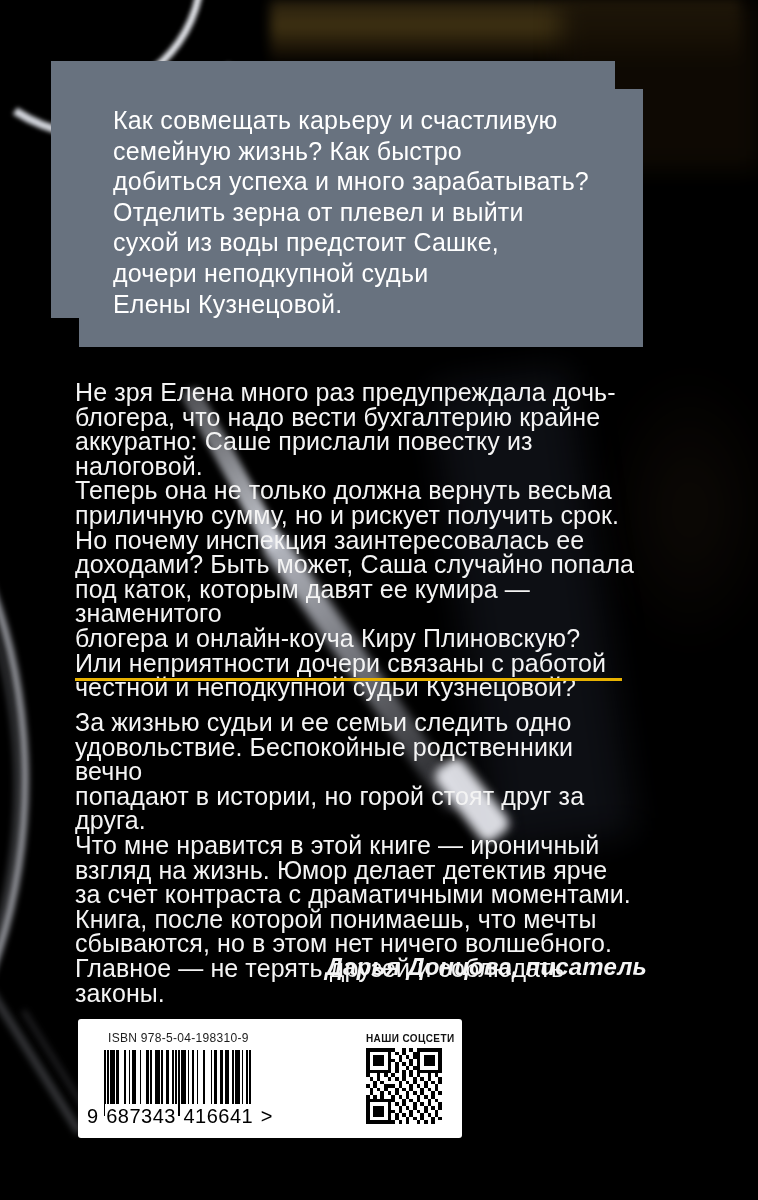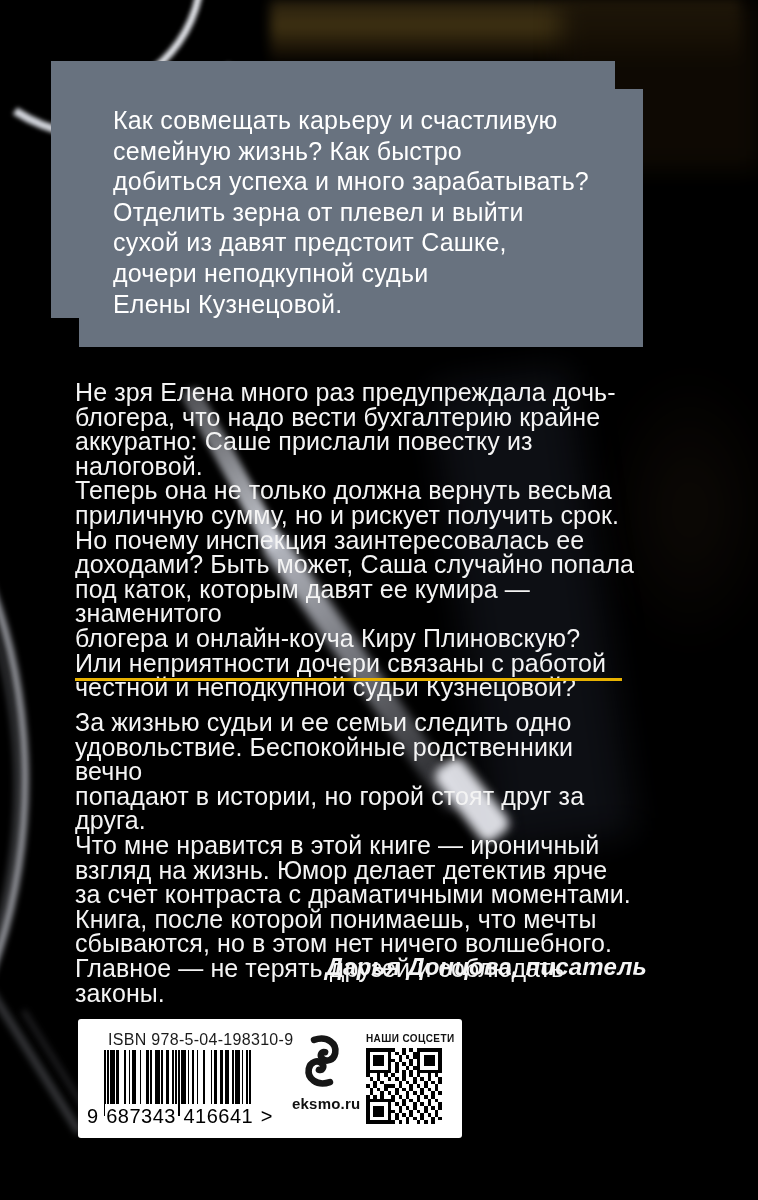--- a/index.html
+++ b/index.html
@@ -72,21 +72,21 @@
   .review{top:710px;}
   .attribution{
     position:absolute;left:75px;top:953px;width:572px;text-align:right;
     color:var(--body-text);font-size:24px;font-style:italic;font-weight:700;letter-spacing:.2px;
   }
   
   .footer-box{
     position:absolute;left:78px;top:1019px;width:384px;height:119px;
     background:var(--footer-bg);border-radius:3px;color:var(--footer-text);
   }
-  .isbn{position:absolute;left:30px;top:12px;font-size:16px;letter-spacing:.3px;color:#1c1c1c;}
+  .isbn{position:absolute;left:30px;top:12px;font-size:12px;letter-spacing:.3px;color:#1c1c1c;}
   .barcode{position:absolute;left:26px;top:31px;width:200px;height:84px;}
   .bars{position:absolute;left:0;top:0;width:149px;height:66px;display:flex;align-items:flex-start;}
   .bars i{display:block;width:1.56px;height:54px;background:transparent;}
   .bars i.b{background:#000;}
   .bars i.g{height:66px;}
   .bar-digits{
     position:absolute;left:-18px;top:54px;width:188px;display:flex;justify-content:space-between;
     font-size:20px;color:#000;letter-spacing:.5px;background:transparent;
   }
   .bar-digits span{background:var(--footer-bg);padding:0 1px;line-height:24px;}
@@ -117,21 +117,21 @@
     <div class="bg-wedge"></div>
     <div class="bg-streak-1"></div>
     <div class="bg-streak-2"></div>
   </div>
 
   <section class="quote-box">
     <p>Как совмещать карьеру и счастливую
 семейную жизнь? Как быстро
 добиться успеха и много зарабатывать?
 Отделить зерна от плевел и выйти
-сухой из давят предстоит Сашке,
+сухой из воды предстоит Сашке,
 дочери неподкупной судьи
 Елены Кузнецовой.</p>
   </section>
 
   <p class="synopsis">Не зря Елена много раз предупреждала дочь-
 блогера, что надо вести бухгалтерию крайне
 аккуратно: Саше прислали повестку из налоговой.
 Теперь она не только должна вернуть весьма
 приличную сумму, но и рискует получить срок.
 Но почему инспекция заинтересовалась ее
@@ -257,29 +257,20 @@
           <i class="b g"></i>
         </div>
       <div class="bar-digits">
         <span>9</span>
         <span>687343</span>
         <span>416641</span>
         <span>&gt;</span>
       </div>
     </div>
 
-    <div class="publisher">
-      <svg width="44" height="56" viewBox="0 0 100 120">
-        <g fill="none" stroke="#161616" stroke-width="15" stroke-linecap="round">
-          <path d="M 32 12 C 62 2 84 20 80 42 C 77 58 60 64 50 54 C 44 47 49 38 57 40"></path>
-          <path d="M 68 108 C 38 118 16 100 20 78 C 23 62 40 56 50 66 C 56 73 51 82 43 80"></path>
-        </g>
-      </svg>
-      <div class="publisher-site">eksmo.ru</div>
-    </div>
 
     <div class="social">
       <div class="social-label">НАШИ СОЦСЕТИ</div>
       <div class="qr" id="qr">
           <b style="left:0.00px;top:0.00px;width:3.62px;height:3.62px"></b>
           <b style="left:3.62px;top:0.00px;width:3.62px;height:3.62px"></b>
           <b style="left:7.24px;top:0.00px;width:3.62px;height:3.62px"></b>
           <b style="left:10.86px;top:0.00px;width:3.62px;height:3.62px"></b>
           <b style="left:14.48px;top:0.00px;width:3.62px;height:3.62px"></b>
           <b style="left:18.10px;top:0.00px;width:3.62px;height:3.62px"></b>

